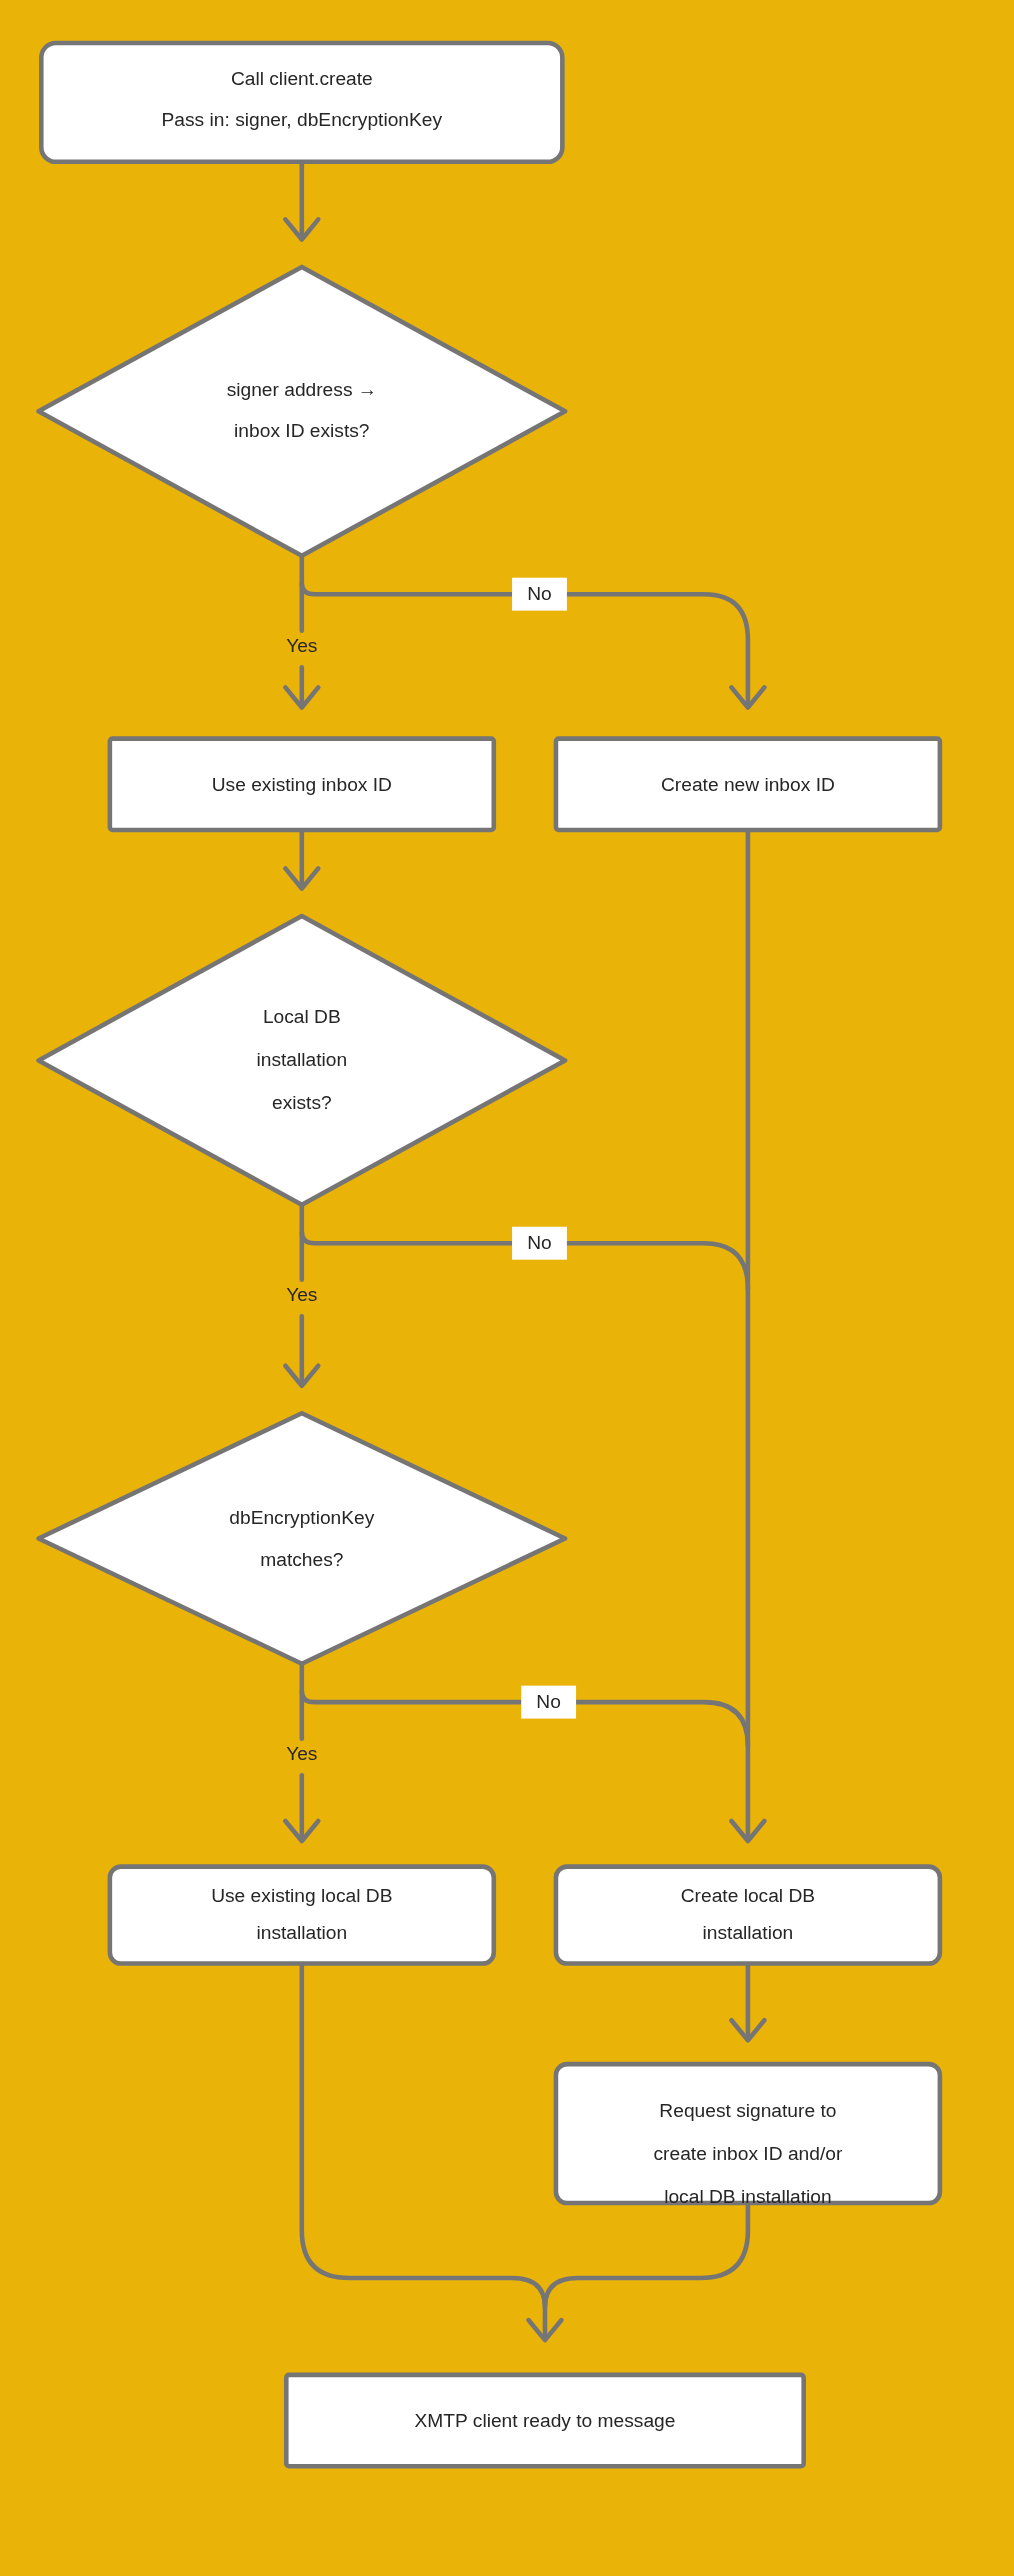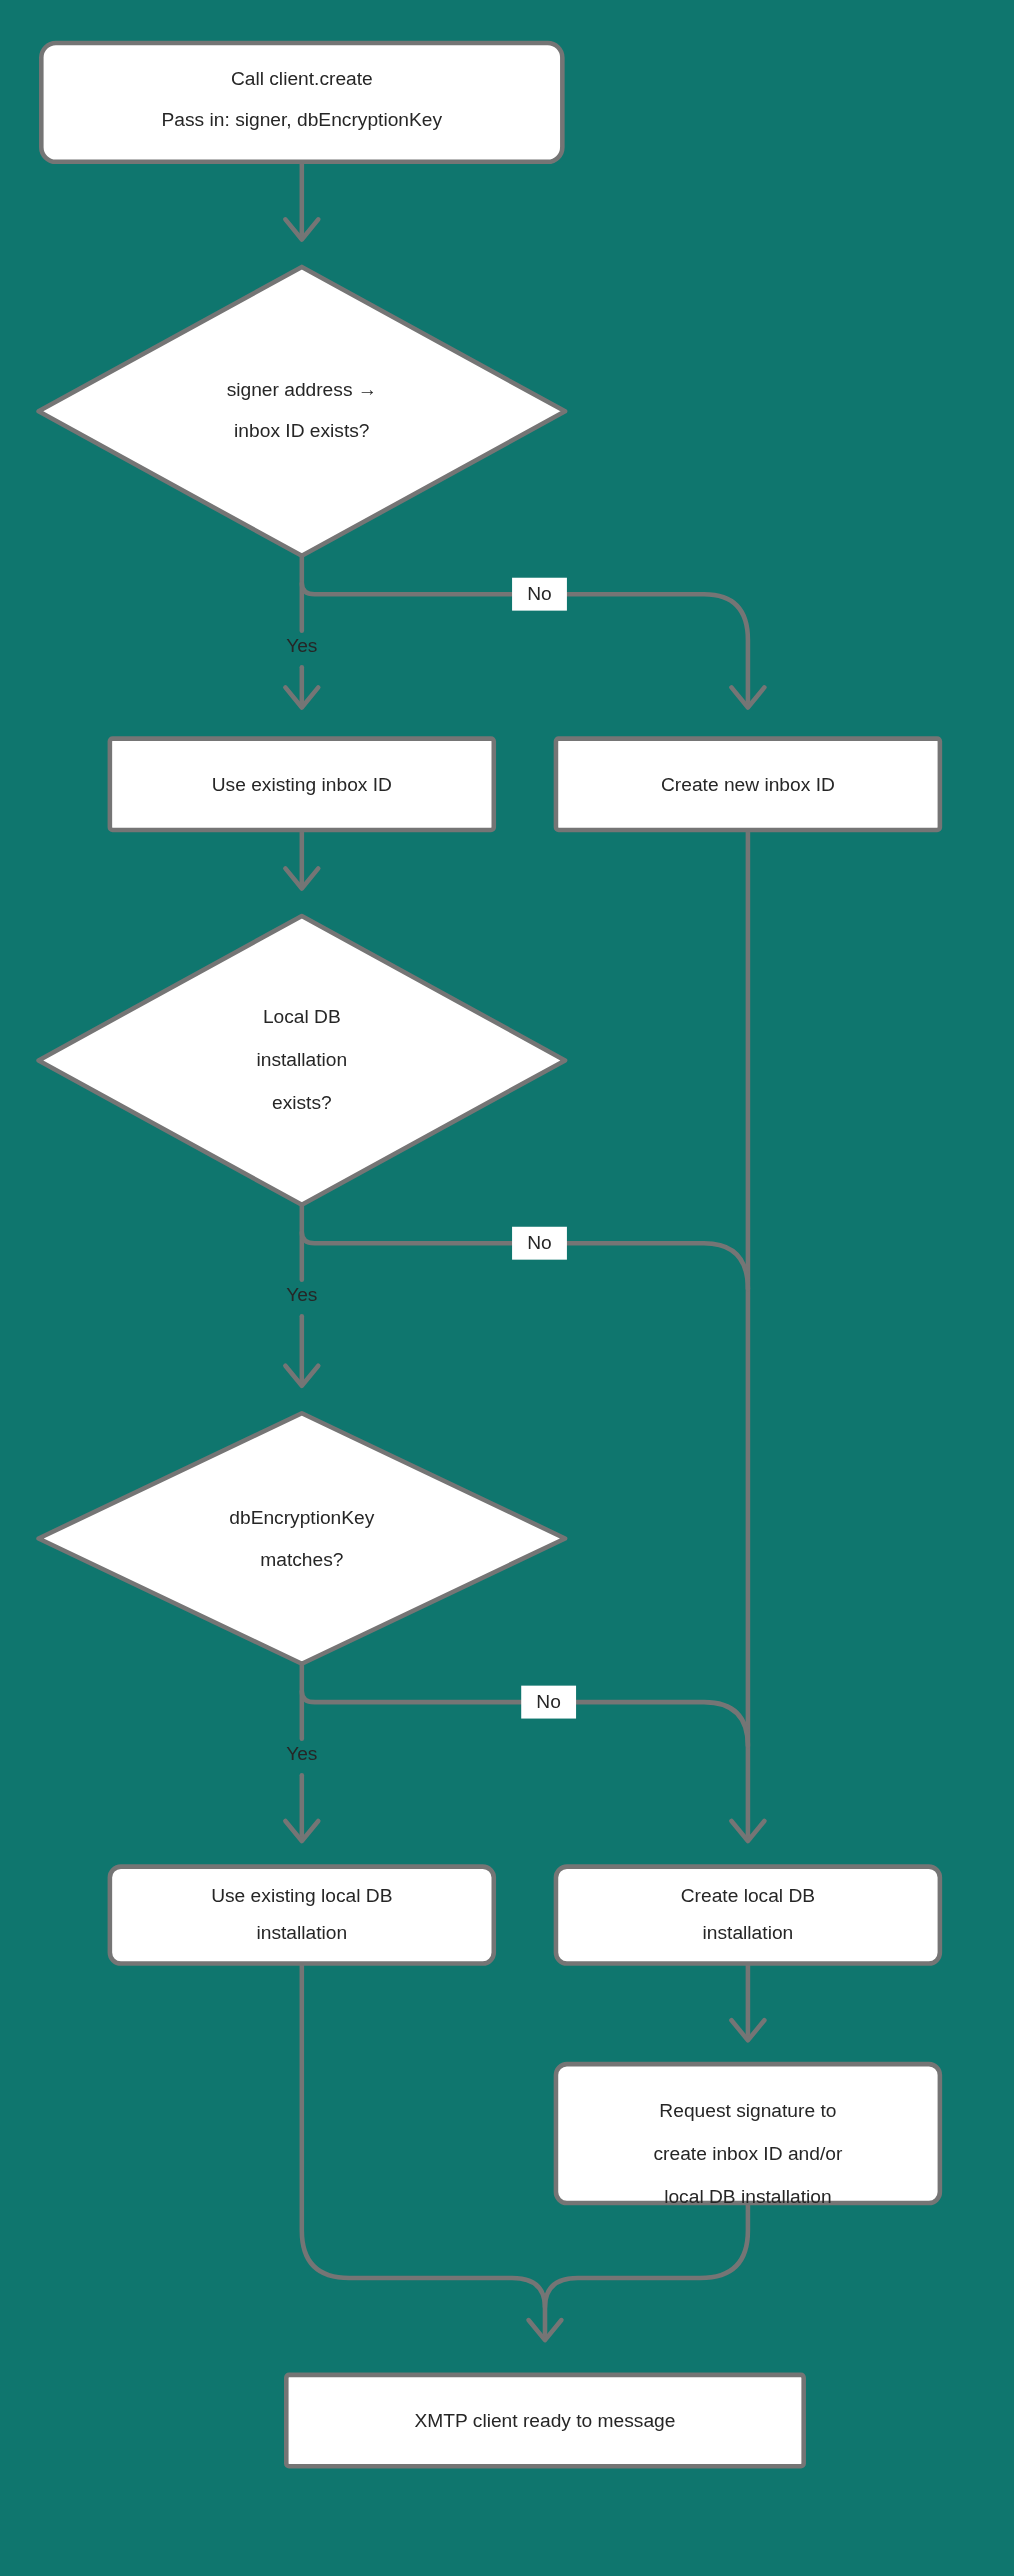--- a/index.html
+++ b/index.html
@@ -11,21 +11,21 @@
   body {
     width: 1015px;
     height: 2576px;
     font-family: "Liberation Sans", sans-serif;
     overflow: hidden;
   }
   #flow-root {
     position: relative;
     width: 1015px;
     height: 2576px;
-    background: #0f766e;
+    background: #eab308;
   }
   svg.flow-canvas {
     display: block;
     width: 1015px;
     height: 2576px;
   }
   .node-shape {
     fill: #ffffff;
     stroke: #757575;
     stroke-width: 5;

